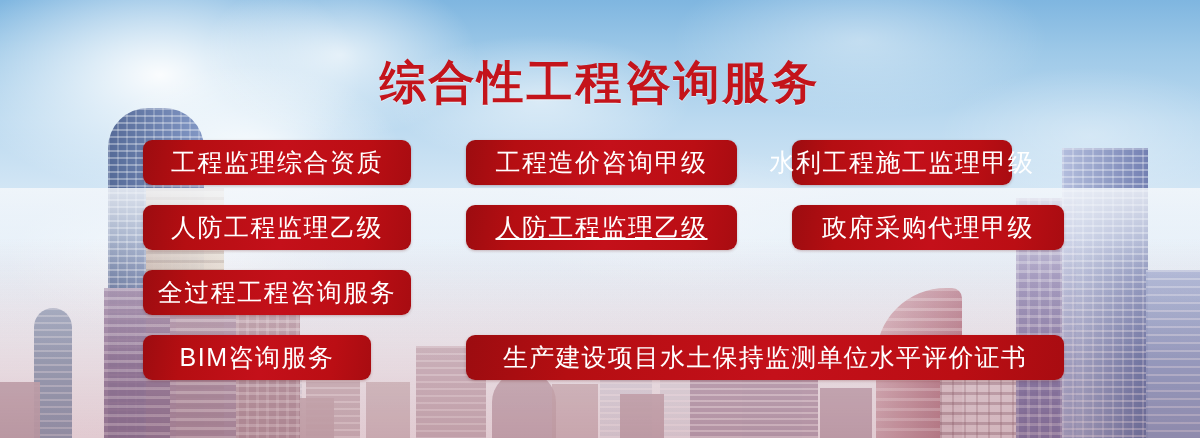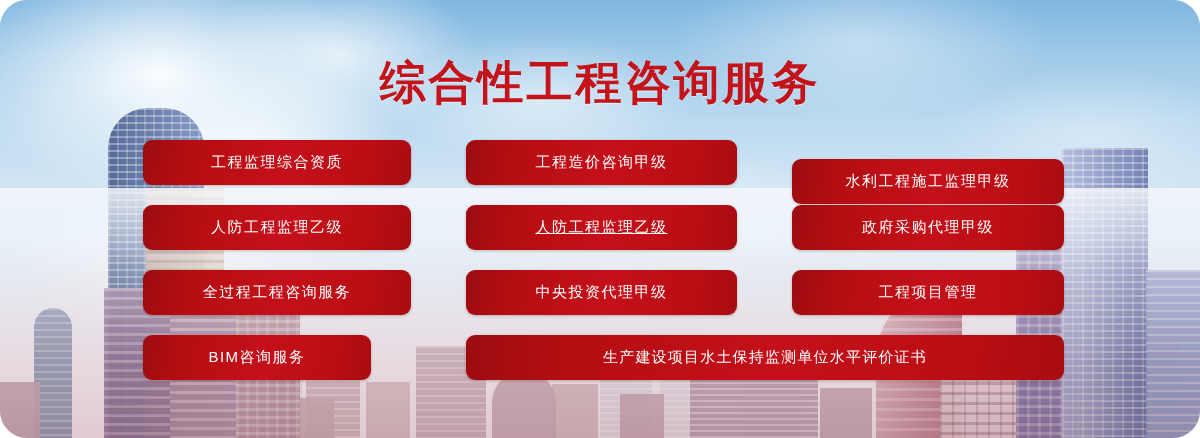--- a/index.html
+++ b/index.html
@@ -7,21 +7,20 @@
     padding: 0;
     background: #fff;
   }
   #stage {
     position: relative;
     width: 1200px;
     height: 438px;
     overflow: hidden;
     font-family: "Liberation Sans", "DejaVu Sans", sans-serif;
     background: #cfe2f3;
-    border-radius: 27px;
   }
 
   
   .sky {
     position: absolute;
     inset: 0;
     background:
       linear-gradient(to bottom,
         #7fb6e0 0%,
         #9ec9e8 12%,
@@ -94,21 +93,21 @@
   
   .badge {
     position: absolute;
     height: 45px;
     border-radius: 9px;
     background: linear-gradient(100deg, #9c0c10 0%, #b50e12 18%, #c4101a 52%, #bb0e14 82%, #a80c11 100%);
     color: #ffffff;
     display: flex;
     align-items: center;
     justify-content: center;
-    font-size: 15px;
+    font-size: 25px;
     letter-spacing: 1.5px;
     white-space: nowrap;
     box-shadow: 0 1px 3px rgba(90,0,0,.25);
   }
   .badge.wide { letter-spacing: 1.2px; }
 </style>
 </head>
 <body>
 
 <div id="stage">
@@ -210,26 +209,24 @@
     <div class="bldg near" style="left:620px; width:44px; height:44px; background-color:#d0bbc3;"></div>
   </div>
 
   <div class="haze"></div>
   <div class="warmwash"></div>
 
   <div class="title">综合性工程咨询服务</div>
 
   <div class="badge" style="left:143px; top:140px; width:268px;">工程监理综合资质</div>
   <div class="badge" style="left:466px; top:140px; width:271px;text-align:center;">工程造价咨询甲级</div>
-  <div class="badge" style="left:792px; top:140px; width:272px;margin-top:19px;">水利工程施工监理甲级</div>
+  <div class="badge" style="left:792px; top:140px; width:220px;">水利工程施工监理甲级</div>
 
   <div class="badge" style="left:143px; top:205px; width:268px;">人防工程监理乙级</div>
   <div class="badge" style="left:466px; top:205px; width:271px;text-decoration:underline;">人防工程监理乙级</div>
   <div class="badge" style="left:143px; top:270px; width:268px;">全过程工程咨询服务</div>
 
   <div class="badge" style="left:792px; top:205px; width:272px;">政府采购代理甲级</div>
-  <div class="badge" style="left:466px; top:270px; width:271px;">中央投资代理甲级</div>
-  <div class="badge" style="left:792px; top:270px; width:272px;">工程项目管理</div>
 
   <div class="badge" style="left:143px; top:335px; width:228px;">BIM咨询服务</div>
   <div class="badge wide" style="left:466px; top:335px; width:598px;">生产建设项目水土保持监测单位水平评价证书</div>
 
 </div>
 
 </body></html>

